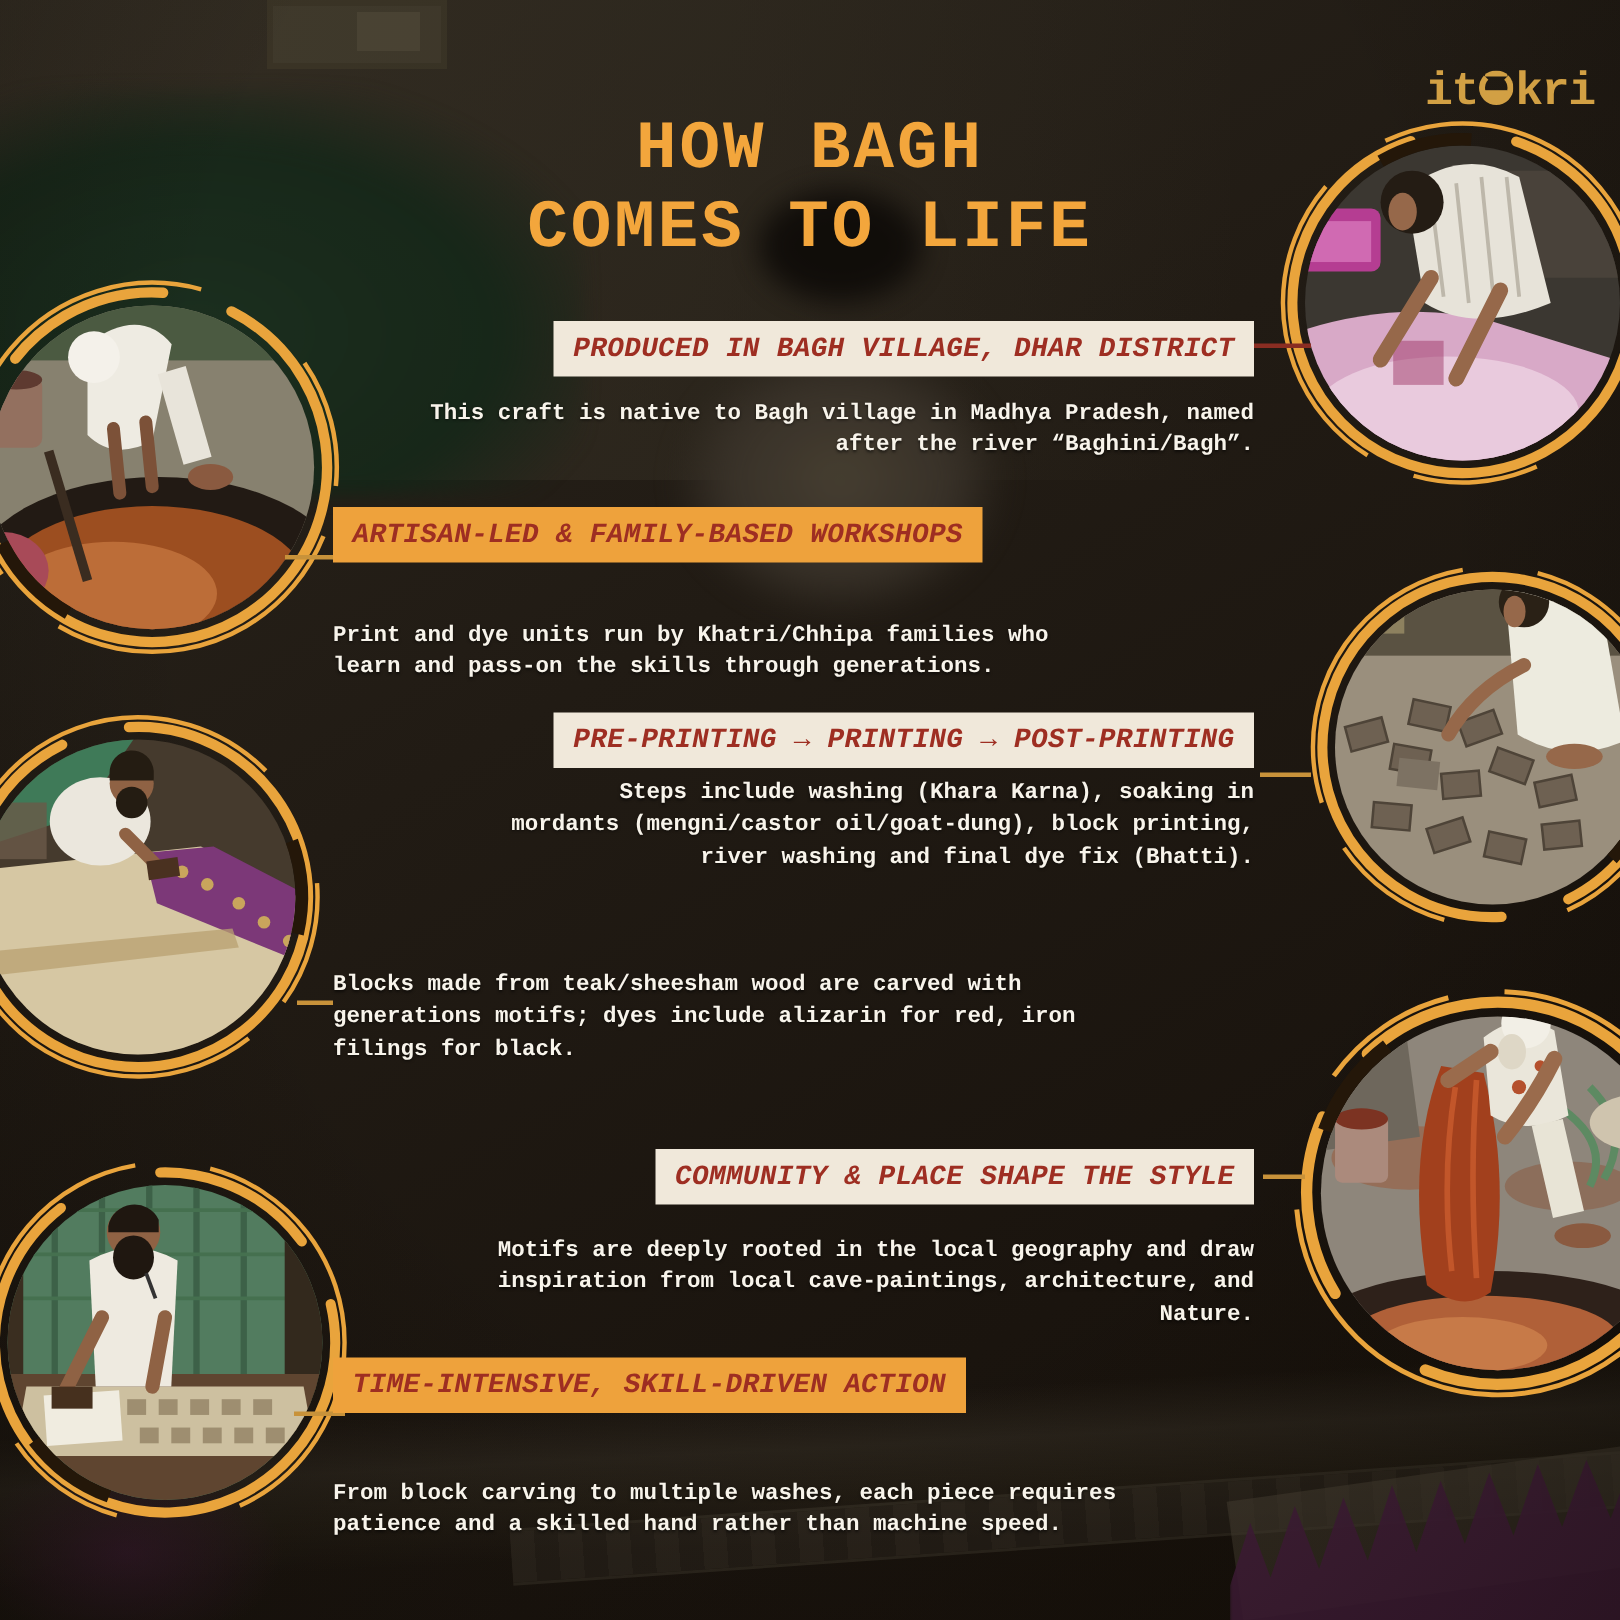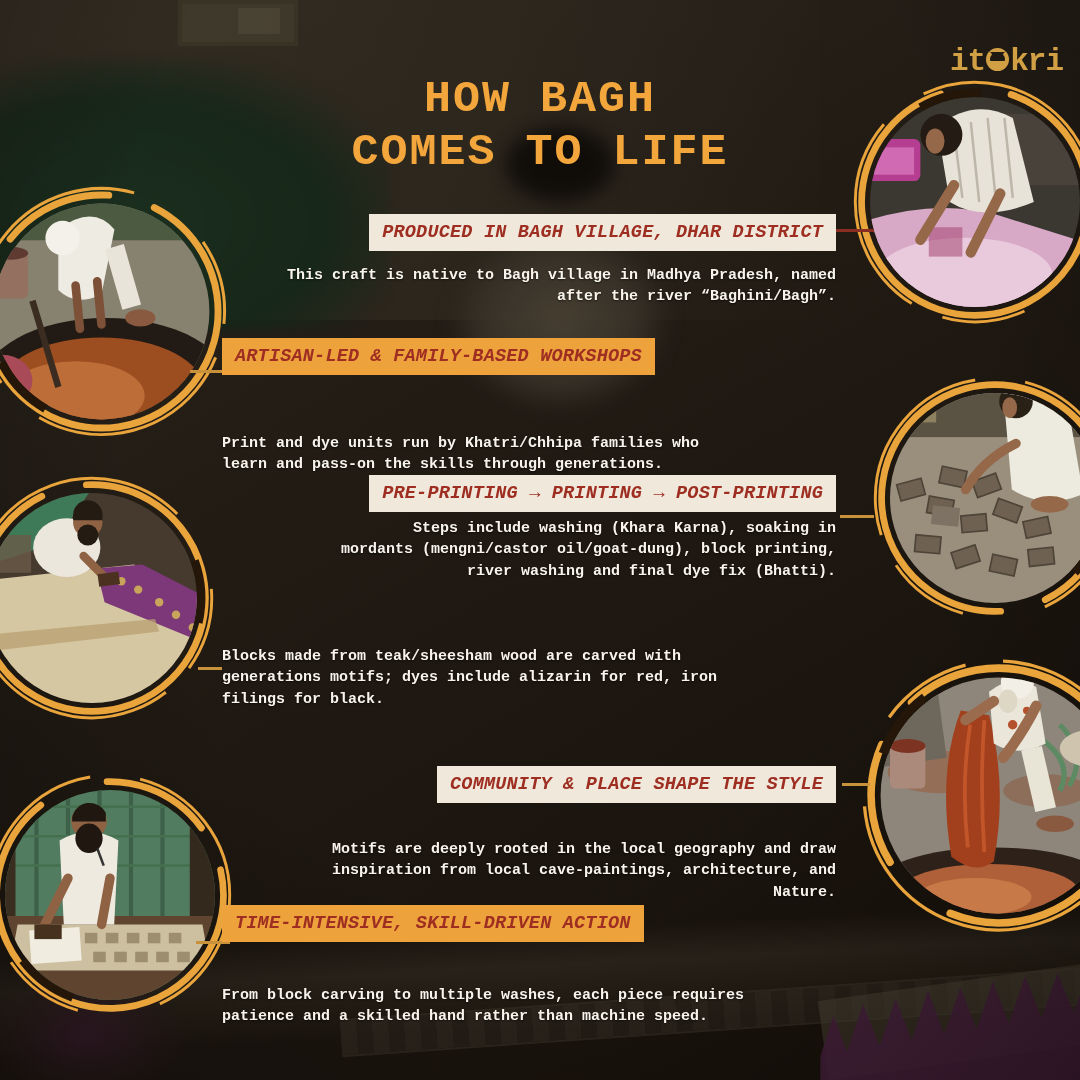--- a/index.html
+++ b/index.html
@@ -299,35 +299,35 @@
   <div class="conn" style="left:842px;top:783px;width:28px;background:var(--connector-gold,#C8923A)"></div>
   <div class="conn" style="left:196px;top:941px;width:34px;background:var(--connector-gold,#C8923A)"></div>
 
   <section class="sec right" style="top:214px">
     <div class="hdr cream">PRODUCED IN BAGH VILLAGE, DHAR DISTRICT</div>
     <p class="body" style="margin-top:14px;width:580px">This craft is native to Bagh village in Madhya Pradesh, named after the river “Baghini/Bagh”.</p>
   </section>
 
   <section class="sec left" style="top:338px">
     <div class="hdr orange">ARTISAN-LED &amp; FAMILY-BASED WORKSHOPS</div>
-    <p class="body" style="margin-top:30px;width:510px">Print and dye units run by Khatri/Chhipa families who learn and pass-on the skills through generations.</p>
+    <p class="body" style="margin-top:10px;width:510px">Print and dye units run by Khatri/Chhipa families who learn and pass-on the skills through generations.</p>
   </section>
 
   <section class="sec right" style="top:475px">
     <div class="hdr cream">PRE-PRINTING → PRINTING → POST-PRINTING</div>
     <p class="body" style="margin-top:6px;width:500px">Steps include washing (Khara Karna), soaking in mordants (mengni/castor oil/goat-dung), block printing, river washing and final dye fix (Bhatti).</p>
   </section>
 
   <section class="sec left" style="top:628px">
     <p class="body" style="margin-top:18px;width:560px">Blocks made from teak/sheesham wood are carved with generations motifs; dyes include alizarin for red, iron filings for black.</p>
   </section>
 
   <section class="sec right" style="top:766px">
     <div class="hdr cream">COMMUNITY &amp; PLACE SHAPE THE STYLE</div>
-    <p class="body" style="margin-top:36px;width:520px">Motifs are deeply rooted in the local geography and draw inspiration from local cave-paintings, architecture, and Nature.</p>
+    <p class="body" style="margin-top:20px;width:520px">Motifs are deeply rooted in the local geography and draw inspiration from local cave-paintings, architecture, and Nature.</p>
   </section>
 
   <section class="sec left" style="top:905px">
     <div class="hdr orange">TIME-INTENSIVE, SKILL-DRIVEN ACTION</div>
     <p class="body" style="margin-top:15px;width:565px">From block carving to multiple washes, each piece requires patience and a skilled hand rather than machine speed.</p>
   </section>
 
   <div class="bg-layer bg-vignette" style="z-index:2"></div>
 </div>
 

